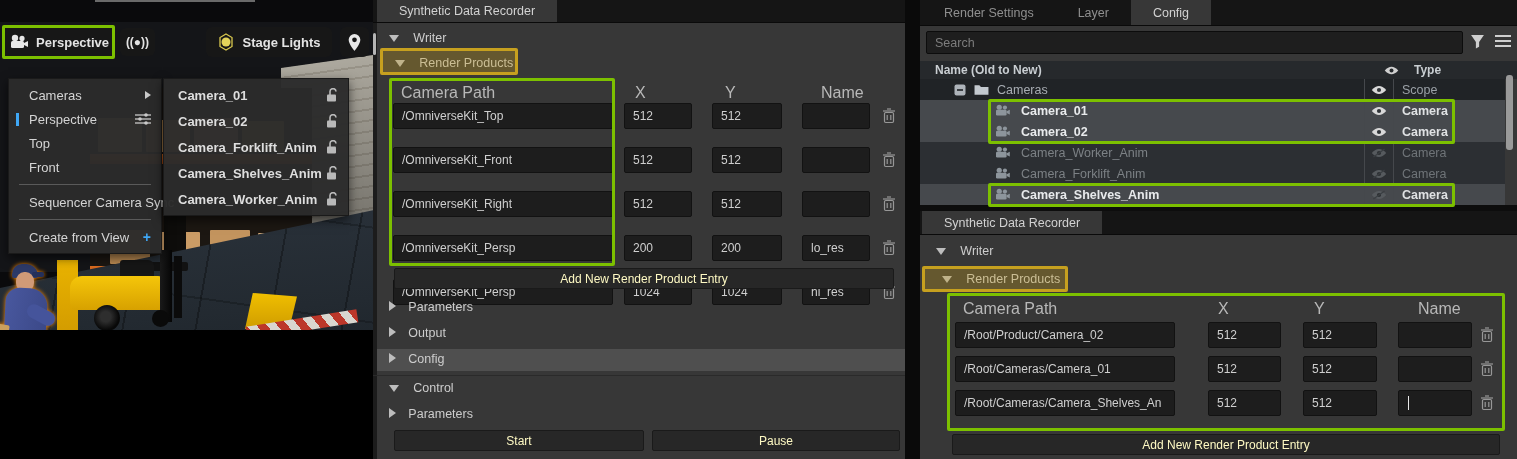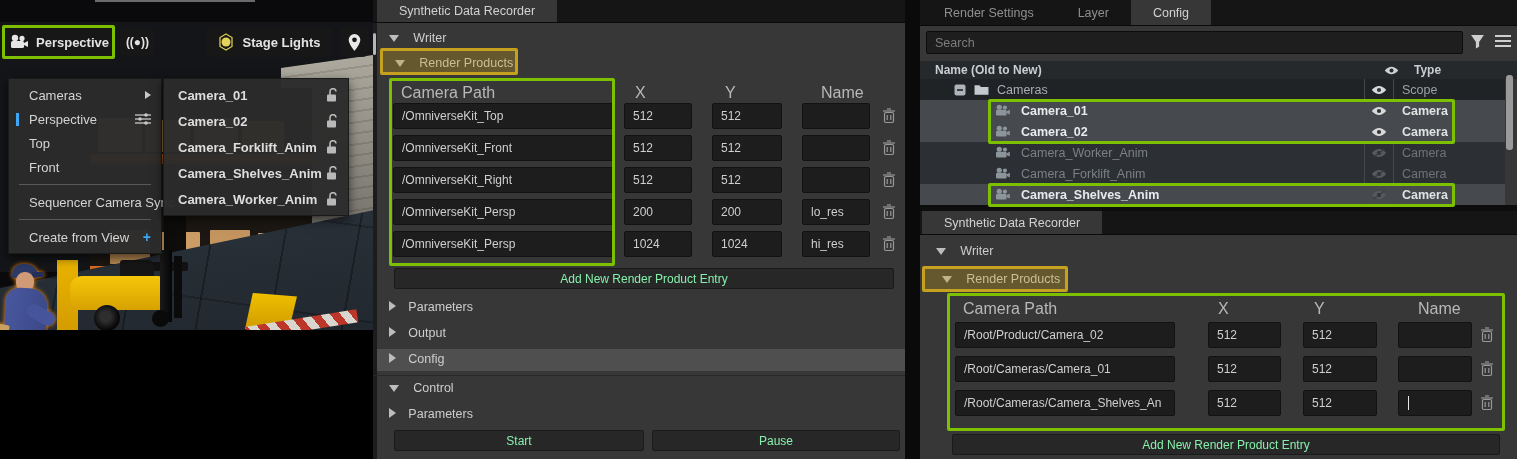--- a/index.html
+++ b/index.html
@@ -11,21 +11,21 @@
   
   .tabbar{position:absolute;left:0;right:0;top:0;background:#151515;border-bottom:1px solid #0a0a0a;display:flex;align-items:stretch;}
   .tab{padding:0 22px;display:flex;align-items:center;color:#8f8f8f;font-size:12.5px;white-space:nowrap;}
   .tab.active{background:#373737;color:#d2d2d2;}
   .panel{background:#373737;}
   .tri-d{width:0;height:0;border-left:5px solid transparent;border-right:5px solid transparent;border-top:7px solid #bdbdbd;display:inline-block;}
   .tri-r{width:0;height:0;border-top:5px solid transparent;border-bottom:5px solid transparent;border-left:7px solid #bdbdbd;display:inline-block;}
   .sec-label{color:#cdcdcd;font-size:12.5px;}
   .fld{background:#1d1d1d;border:1px solid #121212;border-radius:2px;color:#cfcfcf;
        display:flex;align-items:center;padding:0 8px;font-size:12px;height:26px;box-sizing:border-box;}
-  .panel-btn{background:#272727;border:1px solid #1a1a1a;border-radius:2px;color:#86efac;
+  .panel-btn{background:#272727;border:1px solid #1a1a1a;border-radius:2px;color:#fef9c3;
        display:flex;align-items:center;justify-content:center;font-size:12px;box-sizing:border-box;}
   .col-h{position:absolute;color:#b8b8b8;font-size:16px;}
   .caret{width:1px;height:14px;background:#e8e8e8;display:inline-block;margin-left:1px;}
   .trash{background:none;border:none;padding:0;cursor:default;display:flex;align-items:center;justify-content:center;}
 
   
   .annot{position:absolute;box-sizing:border-box;border-radius:2px;pointer-events:none;z-index:40;}
   .annot.g{border:3px solid #7cc000;}
   .annot.y{border:3px solid #c6a01f;background:rgba(198,160,31,.32);}
 
@@ -88,21 +88,21 @@
        border:1px solid #1a1a1a;box-shadow:0 4px 10px rgba(0,0,0,.6);padding:3px 0;z-index:20;}
   .smi{display:flex;justify-content:space-between;align-items:center;height:26px;padding:0 10px 0 14px;
        font-size:13px;color:#dedede;font-weight:600;}
 
   
   #sdr-left{left:373px;top:0;width:532px;height:459px;background:#373737;}
   .left-strip{position:absolute;left:0;top:0;width:4px;height:459px;background:#1c1c1c;}
   .left-grip{position:absolute;left:0;top:33px;width:3px;height:22px;background:#b5b5b5;border-radius:2px;}
   .rp-rows{display:flex;flex-direction:column;}
   .rp-row{display:flex;align-items:center;}
-  #sdr-left .rp-rows{position:absolute;left:20px;top:103px;gap:6px;}
+  #sdr-left .rp-rows{position:absolute;left:20px;top:103px;gap:18px;}
   #sdr-left .f-path{width:220px;}
   #sdr-left .f-x{width:68px;margin-left:11px;}
   #sdr-left .f-y{width:70px;margin-left:20px;}
   #sdr-left .f-name{width:68px;margin-left:20px;}
   #sdr-left .trash{margin-left:12px;}
   .cfg-band{position:absolute;left:4px;right:0;background:#4f4f4f;}
 
   
   #right-col{left:920px;top:0;width:700px;height:459px;background:#373737;}
   .gap-strip{left:905px;top:0;width:15px;height:459px;background:#0a0a0a;}

